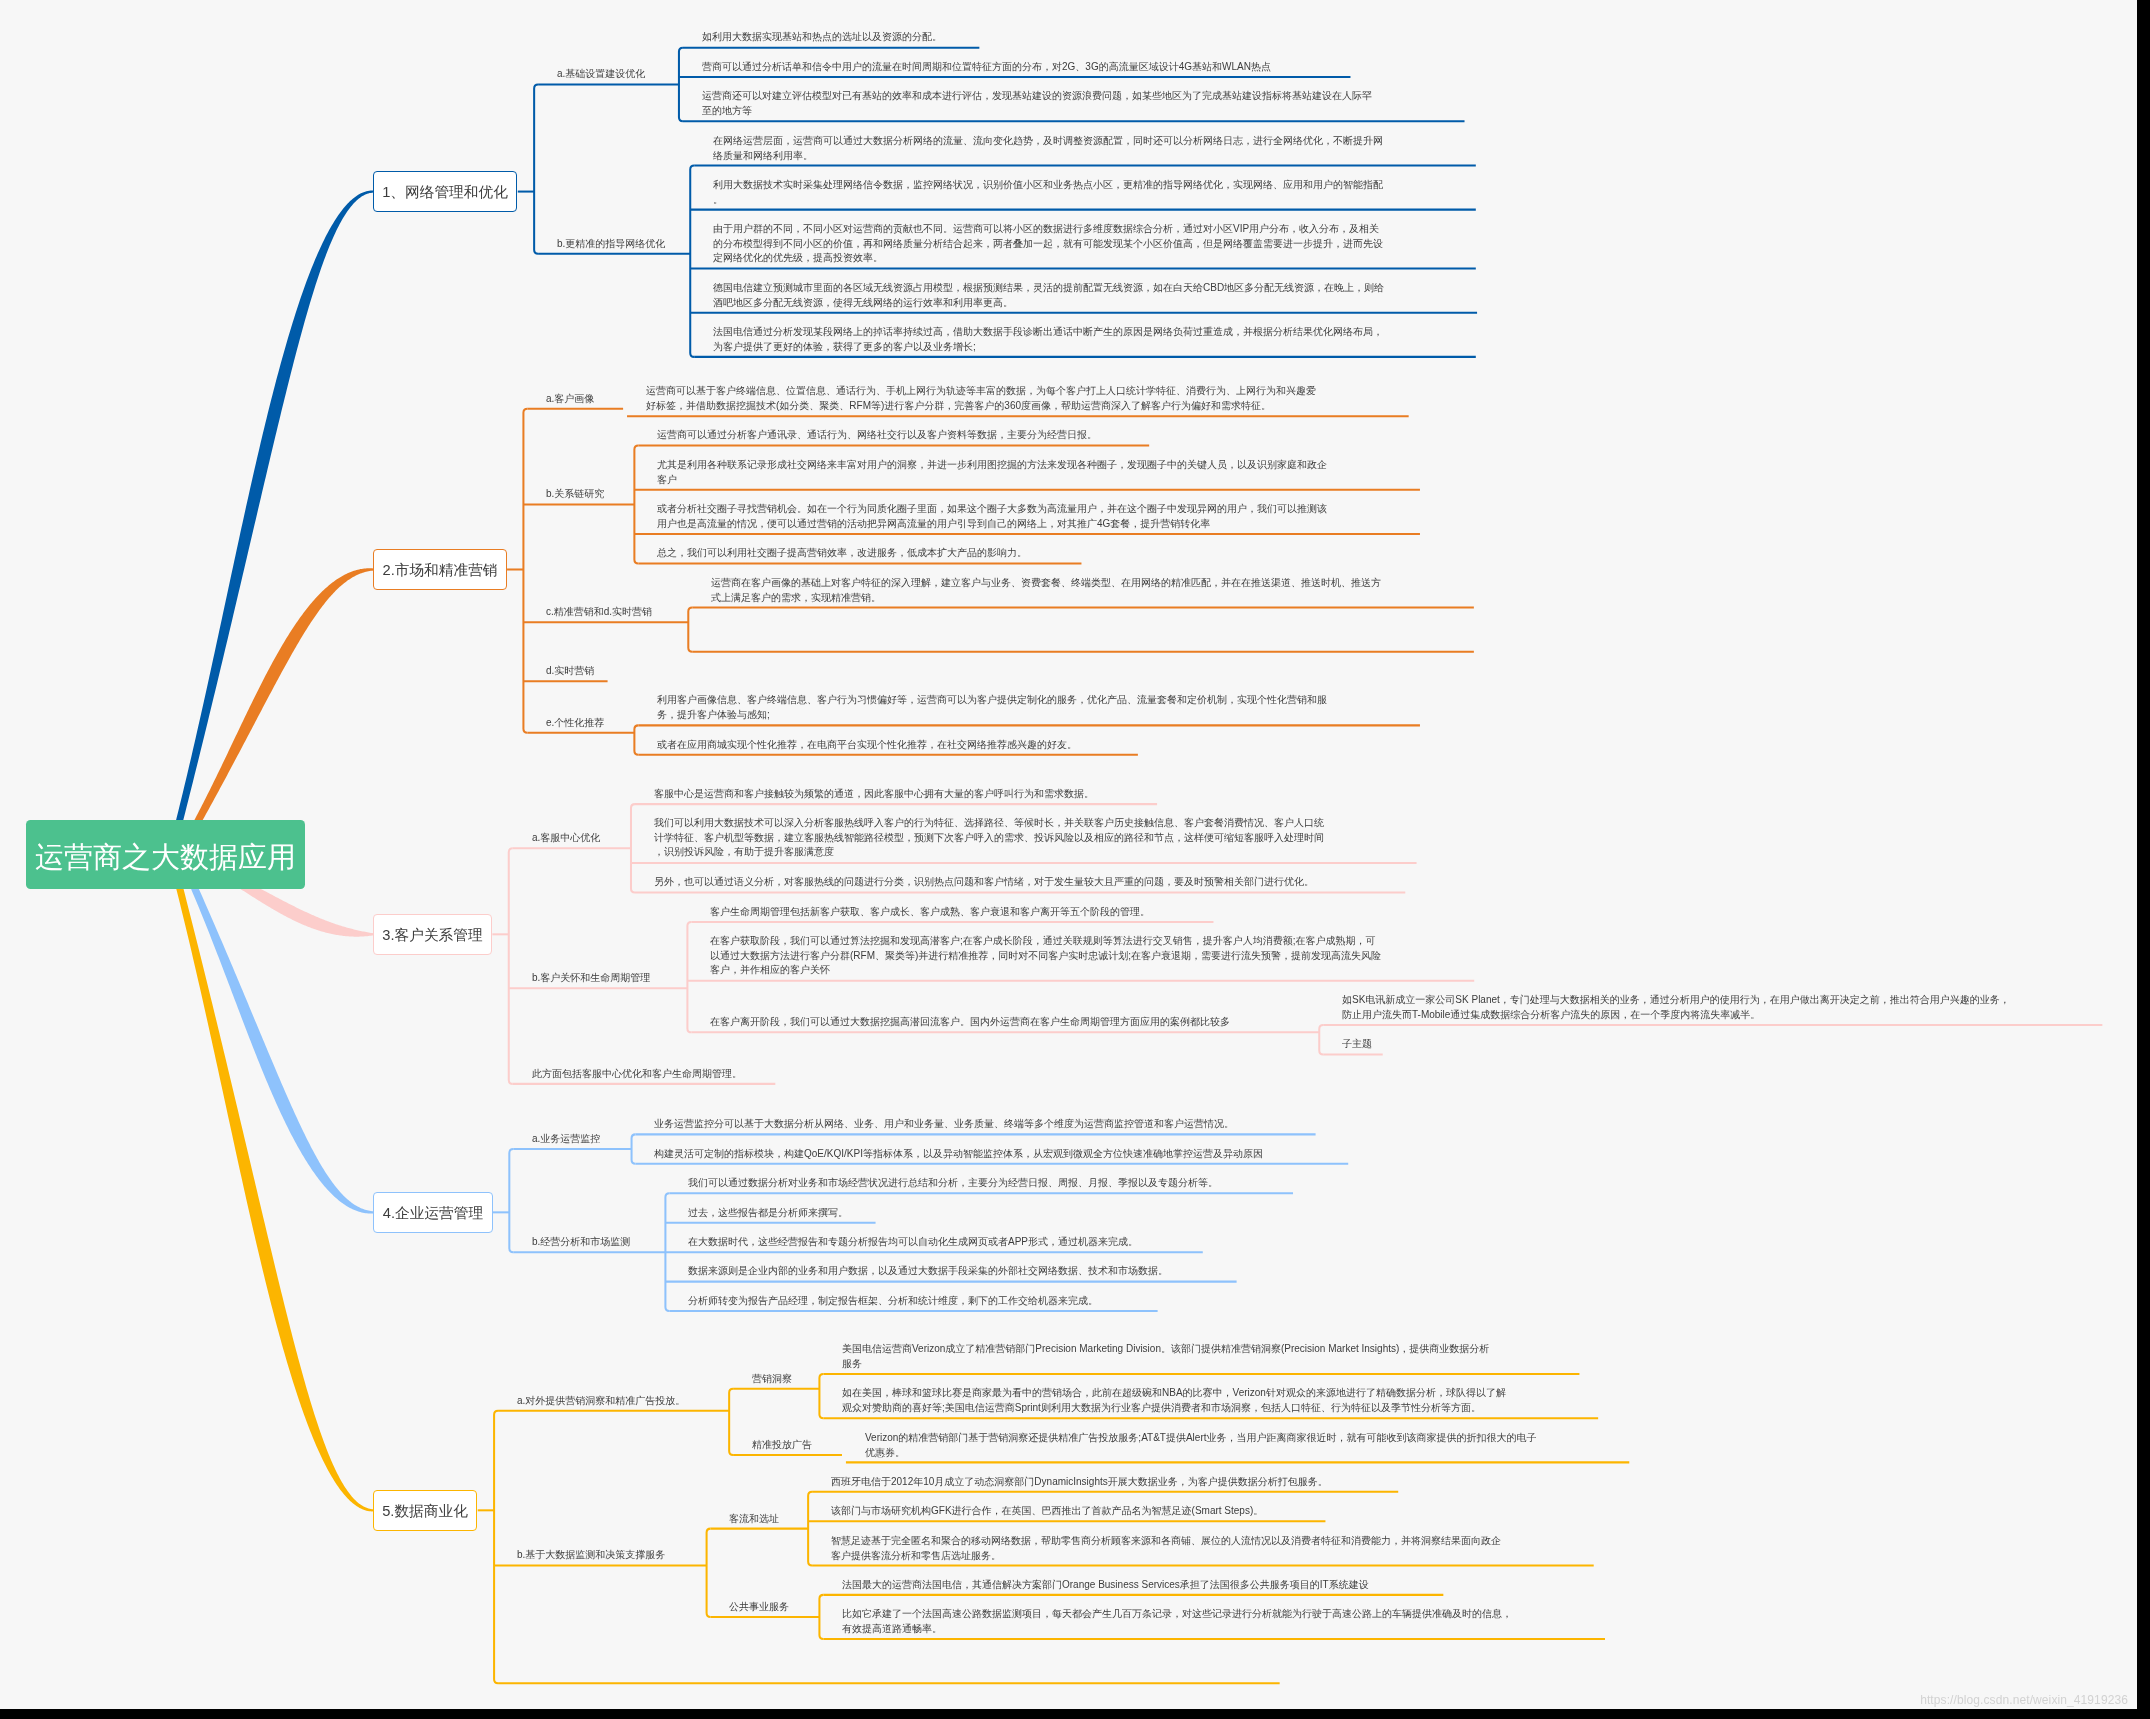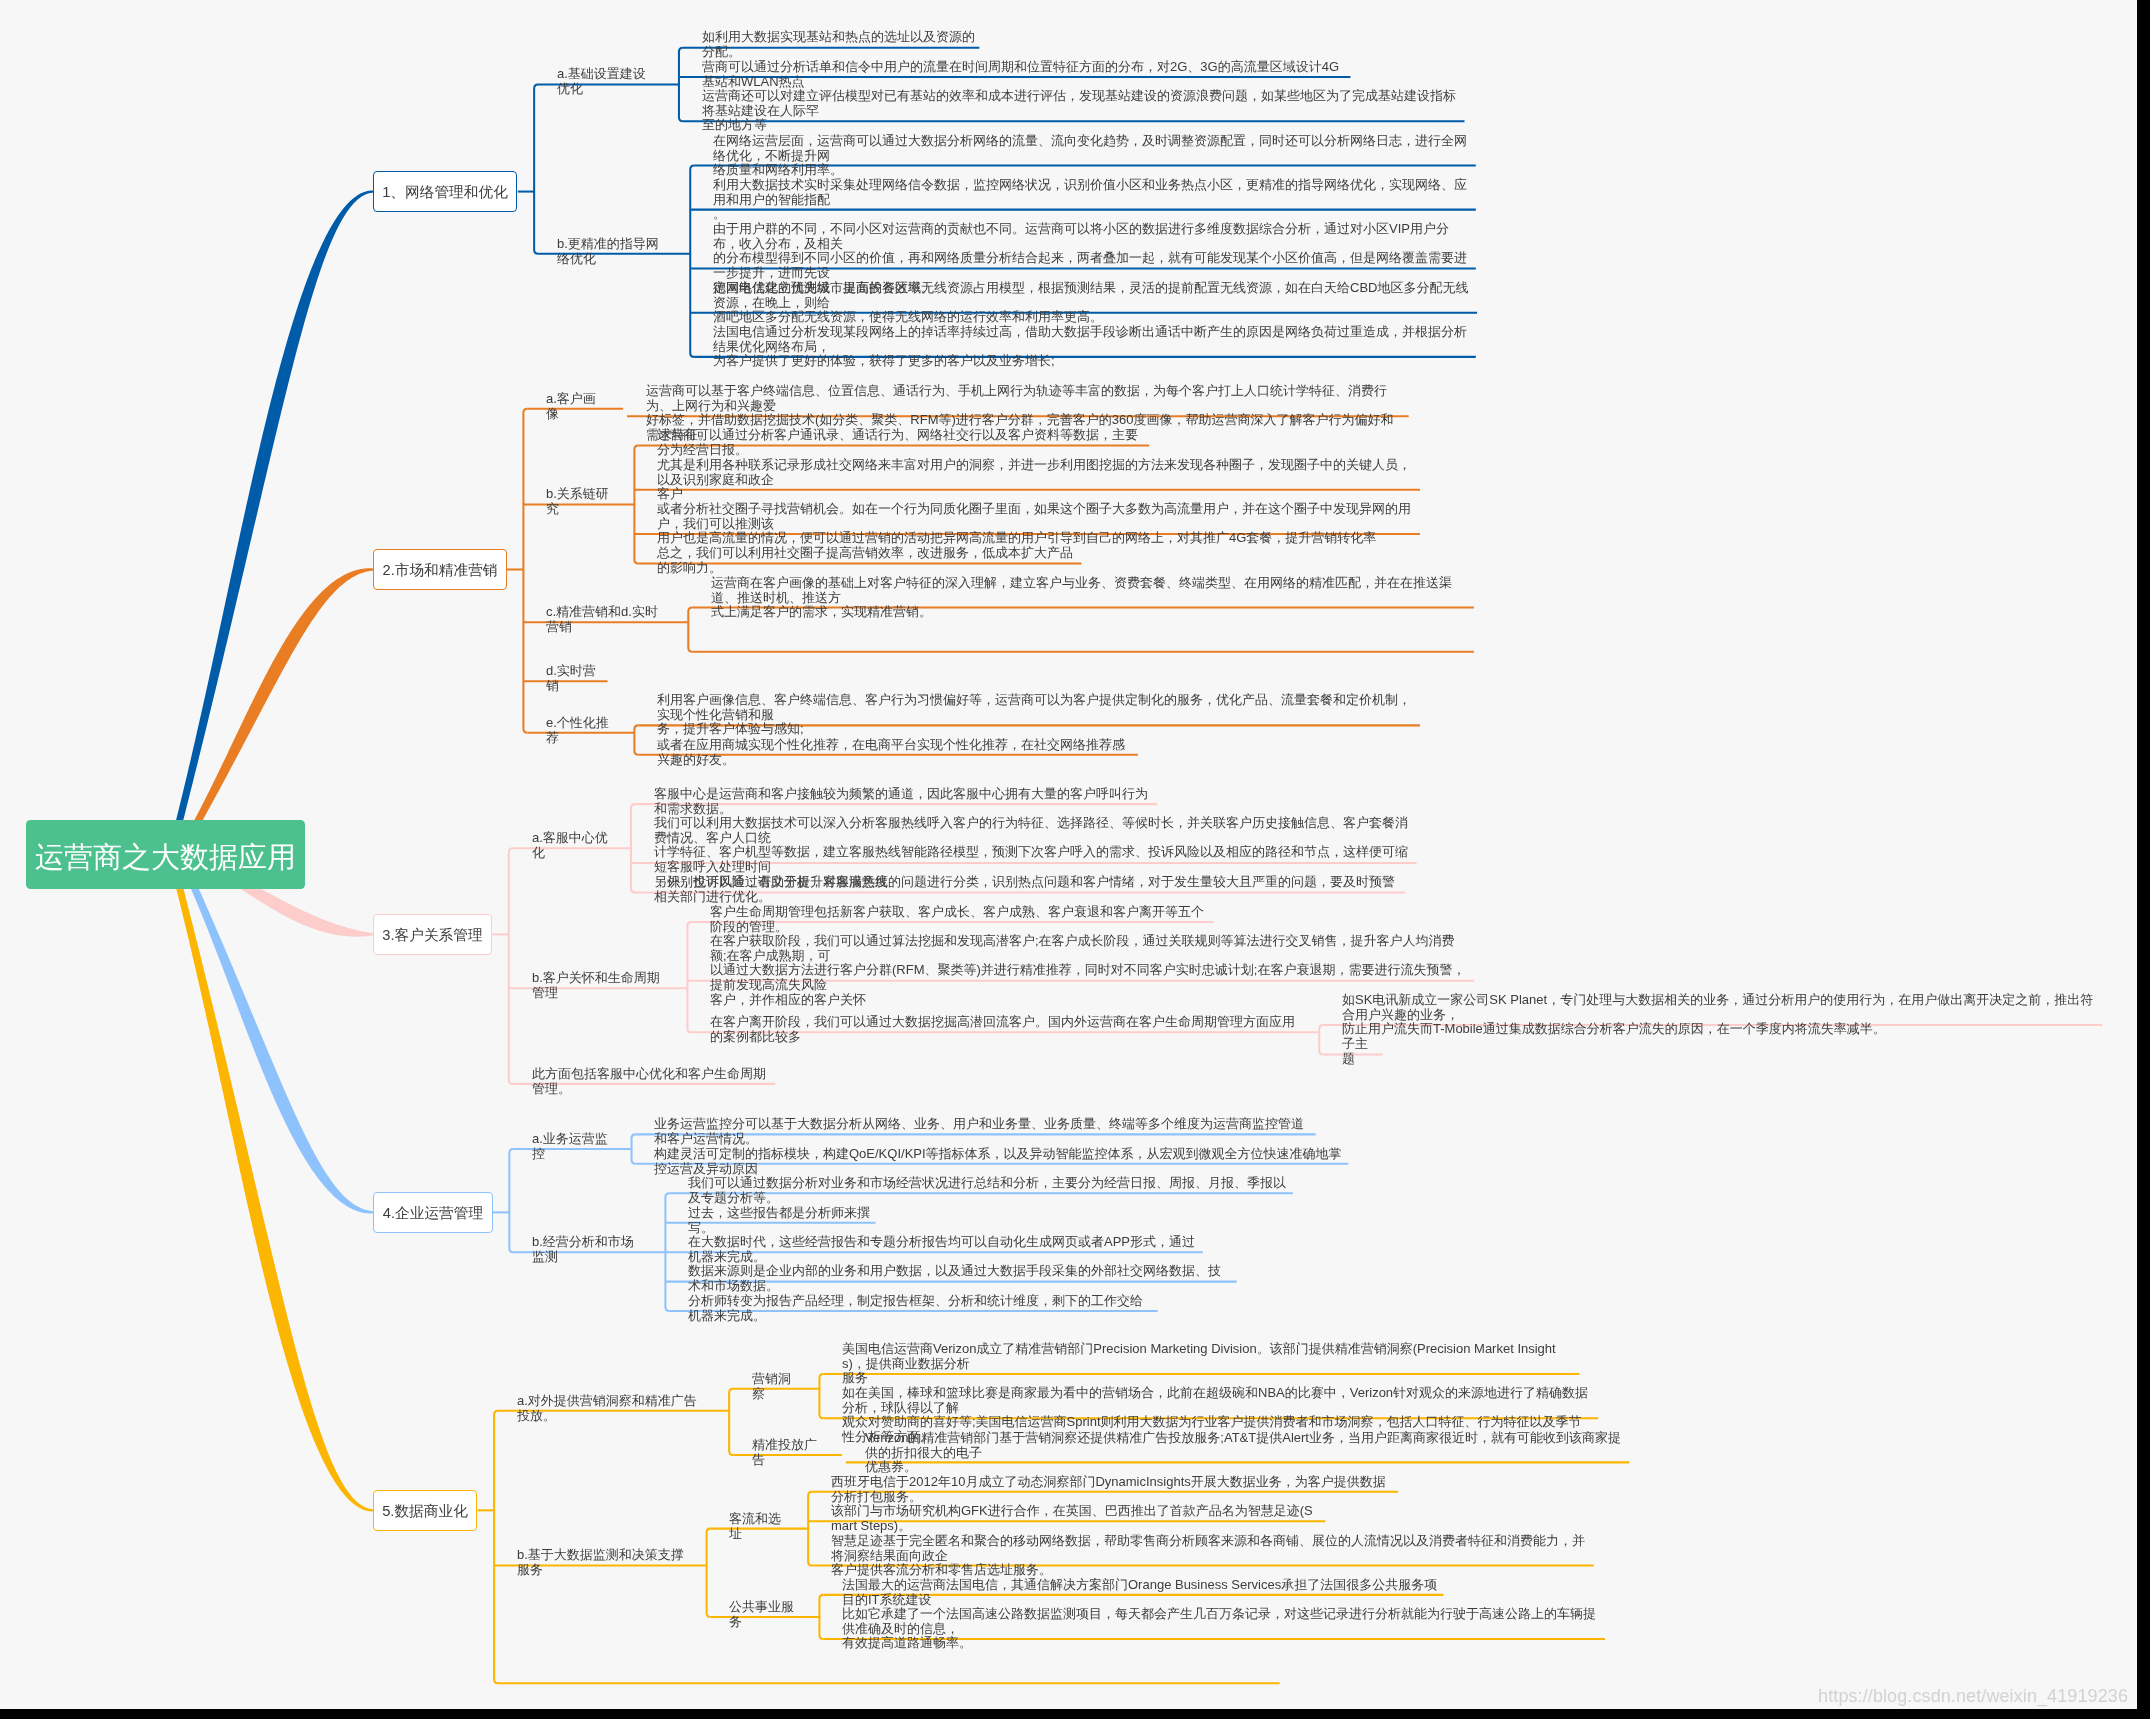--- a/index.html
+++ b/index.html
@@ -3,29 +3,29 @@
 <meta charset="utf-8">
 <title>运营商之大数据应用</title>
 <style>
   html,body{margin:0;padding:0;background:#000;}
   *{box-sizing:border-box;}
   #page{position:relative;width:2151px;height:1720px;background:#000;overflow:hidden;
         font-family:"Liberation Sans",sans-serif;}
   #canvas{position:absolute;left:0;top:0;width:2137px;height:1709px;background:#f7f7f7;overflow:hidden;}
   #links{position:absolute;left:0;top:0;width:2137px;height:1709px;}
   #nodes{position:absolute;left:0;top:0;width:2137px;height:1709px;}
-  .txt{position:absolute;font-size:13px;line-height:14.7px;color:#3c3c3c;white-space:pre-wrap;
+  .txt{position:absolute;font-size:10px;line-height:14.7px;color:#3c3c3c;white-space:pre-wrap;
        word-break:break-all;letter-spacing:0;}
   .lvl1{position:absolute;font-size:14.7px;line-height:17px;color:#3c3c3c;white-space:nowrap;
         background:#ffffff;border-style:solid;border-width:1.9px;border-radius:4px;
         display:flex;align-items:center;justify-content:center;padding-top:2.8px;}
   .root{position:absolute;font-size:29px;line-height:34px;color:#ffffff;white-space:nowrap;
         background:#4cc18e;border-radius:4.5px;display:flex;align-items:center;justify-content:center;
         padding-top:5.6px;}
-  #watermark{position:absolute;right:9px;bottom:2.3px;color:#d2d2d2;font-size:18px;letter-spacing:0.1px;}
+  #watermark{position:absolute;right:9px;bottom:2.3px;color:#d2d2d2;font-size:12px;letter-spacing:0.1px;}
 </style>
 </head>
 <body>
 
 <div id="page">
   <div id="canvas">
     <svg id="links" viewBox="0 0 3788 3029" xmlns="http://www.w3.org/2000/svg">
         <path d="M 297.05 1515.56 L 299.85 1526.24 L 302.63 1536.92 L 305.39 1547.61 L 308.13 1558.31 L 310.85 1569.00 L 313.55 1579.70 L 316.23 1590.40 L 318.88 1601.11 L 321.52 1611.81 L 324.14 1622.51 L 326.74 1633.21 L 329.32 1643.90 L 331.88 1654.59 L 334.43 1665.28 L 336.96 1675.96 L 339.47 1686.63 L 341.96 1697.30 L 344.44 1707.95 L 346.91 1718.60 L 349.35 1729.23 L 351.79 1739.86 L 354.20 1750.47 L 356.61 1761.06 L 359.00 1771.64 L 361.37 1782.21 L 363.73 1792.76 L 366.08 1803.29 L 368.42 1813.81 L 370.75 1824.30 L 373.06 1834.77 L 375.36 1845.23 L 377.65 1855.66 L 379.93 1866.06 L 382.20 1876.44 L 384.46 1886.80 L 386.71 1897.13 L 388.95 1907.44 L 391.18 1917.72 L 393.40 1927.96 L 395.62 1938.18 L 397.82 1948.37 L 400.02 1958.53 L 402.22 1968.65 L 404.40 1978.74 L 406.58 1988.80 L 408.75 1998.82 L 410.92 2008.80 L 413.08 2018.75 L 415.23 2028.66 L 417.38 2038.53 L 419.52 2048.36 L 421.66 2058.15 L 423.80 2067.89 L 425.93 2077.60 L 428.06 2087.26 L 430.19 2096.88 L 432.31 2106.45 L 434.43 2115.97 L 436.54 2125.45 L 438.66 2134.88 L 440.77 2144.26 L 442.88 2153.59 L 444.99 2162.87 L 447.09 2172.10 L 449.20 2181.27 L 451.30 2190.40 L 453.41 2199.46 L 455.51 2208.47 L 457.61 2217.43 L 459.72 2226.33 L 461.82 2235.17 L 463.92 2243.95 L 466.03 2252.67 L 468.13 2261.33 L 470.24 2269.92 L 472.34 2278.46 L 474.45 2286.93 L 476.56 2295.34 L 478.67 2303.68 L 480.78 2311.95 L 482.89 2320.16 L 485.01 2328.30 L 487.13 2336.37 L 489.24 2344.37 L 491.37 2352.30 L 493.49 2360.16 L 495.62 2367.94 L 497.75 2375.65 L 499.88 2383.29 L 502.01 2390.85 L 504.15 2398.34 L 506.29 2405.75 L 508.43 2413.08 L 510.58 2420.33 L 512.73 2427.50 L 514.88 2434.59 L 517.04 2441.60 L 519.20 2448.52 L 521.36 2455.37 L 523.53 2462.13 L 525.70 2468.80 L 527.87 2475.39 L 530.05 2481.89 L 532.23 2488.30 L 534.41 2494.62 L 536.60 2500.85 L 538.79 2507.00 L 540.99 2513.05 L 543.19 2519.01 L 545.39 2524.87 L 547.60 2530.64 L 549.81 2536.32 L 552.03 2541.90 L 554.25 2547.38 L 556.47 2552.77 L 558.70 2558.06 L 560.93 2563.24 L 563.17 2568.33 L 565.41 2573.32 L 567.65 2578.20 L 569.90 2582.98 L 572.15 2587.66 L 574.41 2592.23 L 576.67 2596.70 L 578.93 2601.06 L 581.20 2605.31 L 583.48 2609.45 L 585.76 2613.49 L 588.04 2617.41 L 590.33 2621.22 L 592.62 2624.93 L 594.92 2628.52 L 597.23 2631.99 L 599.53 2635.35 L 601.85 2638.60 L 604.17 2641.73 L 606.49 2644.74 L 608.83 2647.63 L 611.16 2650.40 L 613.51 2653.06 L 615.86 2655.59 L 618.22 2658.00 L 620.58 2660.28 L 622.95 2662.44 L 625.33 2664.48 L 627.72 2666.38 L 630.11 2668.16 L 632.51 2669.81 L 634.92 2671.32 L 637.34 2672.71 L 639.77 2673.95 L 642.20 2675.06 L 644.64 2676.04 L 647.08 2676.87 L 649.53 2677.56 L 651.98 2678.11 L 654.44 2678.51 L 656.89 2678.77 L 659.35 2678.89 L 661.80 2678.85 L 661.80 2675.15 L 659.58 2674.98 L 657.38 2674.67 L 655.20 2674.24 L 653.04 2673.69 L 650.89 2673.00 L 648.76 2672.19 L 646.63 2671.25 L 644.52 2670.19 L 642.42 2669.01 L 640.33 2667.69 L 638.25 2666.26 L 636.18 2664.69 L 634.11 2663.01 L 632.05 2661.20 L 630.00 2659.26 L 627.95 2657.20 L 625.91 2655.02 L 623.88 2652.72 L 621.85 2650.29 L 619.83 2647.75 L 617.82 2645.08 L 615.81 2642.29 L 613.81 2639.39 L 611.81 2636.36 L 609.82 2633.22 L 607.84 2629.96 L 605.86 2626.59 L 603.89 2623.10 L 601.92 2619.50 L 599.96 2615.79 L 598.00 2611.96 L 596.04 2608.02 L 594.10 2603.98 L 592.15 2599.82 L 590.21 2595.56 L 588.27 2591.18 L 586.34 2586.70 L 584.41 2582.12 L 582.48 2577.43 L 580.55 2572.64 L 578.63 2567.74 L 576.71 2562.75 L 574.79 2557.65 L 572.87 2552.45 L 570.96 2547.15 L 569.04 2541.76 L 567.13 2536.26 L 565.21 2530.68 L 563.30 2524.99 L 561.39 2519.21 L 559.47 2513.34 L 557.56 2507.38 L 555.64 2501.32 L 553.72 2495.17 L 551.81 2488.93 L 549.88 2482.61 L 547.96 2476.19 L 546.04 2469.69 L 544.11 2463.10 L 542.18 2456.43 L 540.25 2449.67 L 538.31 2442.83 L 536.37 2435.91 L 534.42 2428.90 L 532.47 2421.82 L 530.52 2414.65 L 528.56 2407.41 L 526.60 2400.08 L 524.63 2392.68 L 522.66 2385.21 L 520.68 2377.66 L 518.70 2370.03 L 516.71 2362.33 L 514.71 2354.56 L 512.71 2346.71 L 510.70 2338.80 L 508.68 2330.81 L 506.66 2322.76 L 504.63 2314.64 L 502.59 2306.45 L 500.54 2298.19 L 498.49 2289.87 L 496.43 2281.49 L 494.36 2273.04 L 492.28 2264.53 L 490.20 2255.95 L 488.10 2247.32 L 486.00 2238.63 L 483.89 2229.87 L 481.77 2221.06 L 479.64 2212.19 L 477.50 2203.27 L 475.35 2194.29 L 473.20 2185.25 L 471.03 2176.16 L 468.85 2167.02 L 466.67 2157.83 L 464.47 2148.58 L 462.27 2139.29 L 460.05 2129.94 L 457.83 2120.55 L 455.59 2111.11 L 453.35 2101.62 L 451.10 2092.09 L 448.83 2082.51 L 446.56 2072.89 L 444.27 2063.23 L 441.98 2053.52 L 439.67 2043.77 L 437.35 2033.99 L 435.03 2024.16 L 432.69 2014.29 L 430.35 2004.39 L 427.99 1994.45 L 425.62 1984.47 L 423.24 1974.46 L 420.86 1964.42 L 418.46 1954.34 L 416.05 1944.23 L 413.63 1934.08 L 411.20 1923.91 L 408.76 1913.71 L 406.31 1903.47 L 403.85 1893.21 L 401.38 1882.93 L 398.90 1872.61 L 396.41 1862.27 L 393.91 1851.91 L 391.40 1841.52 L 388.88 1831.11 L 386.35 1820.68 L 383.82 1810.23 L 381.27 1799.75 L 378.71 1789.26 L 376.14 1778.75 L 373.56 1768.22 L 370.97 1757.67 L 368.38 1747.11 L 365.77 1736.53 L 363.15 1725.94 L 360.53 1715.34 L 357.89 1704.72 L 355.25 1694.09 L 352.60 1683.45 L 349.93 1672.80 L 347.26 1662.15 L 344.58 1651.48 L 341.89 1640.80 L 339.20 1630.12 L 336.49 1619.44 L 333.77 1608.75 L 331.05 1598.05 L 328.32 1587.35 L 325.58 1576.65 L 322.83 1565.95 L 320.07 1555.24 L 317.30 1544.54 L 314.53 1533.84 L 311.75 1523.14 L 308.95 1512.44 Z" fill="#fcb500" stroke="none"></path>
         <path d="M 312.41 1516.58 L 315.09 1522.39 L 317.75 1528.22 L 320.40 1534.05 L 323.02 1539.88 L 325.62 1545.71 L 328.21 1551.55 L 330.77 1557.39 L 333.32 1563.24 L 335.85 1569.08 L 338.36 1574.93 L 340.85 1580.77 L 343.32 1586.62 L 345.78 1592.46 L 348.22 1598.31 L 350.65 1604.15 L 353.06 1609.99 L 355.45 1615.82 L 357.83 1621.65 L 360.19 1627.48 L 362.54 1633.30 L 364.88 1639.11 L 367.20 1644.92 L 369.50 1650.72 L 371.80 1656.52 L 374.08 1662.30 L 376.35 1668.08 L 378.60 1673.85 L 380.85 1679.61 L 383.08 1685.36 L 385.30 1691.10 L 387.51 1696.83 L 389.71 1702.54 L 391.90 1708.25 L 394.08 1713.94 L 396.25 1719.61 L 398.41 1725.28 L 400.56 1730.92 L 402.70 1736.56 L 404.83 1742.17 L 406.96 1747.78 L 409.07 1753.36 L 411.18 1758.93 L 413.29 1764.48 L 415.38 1770.01 L 417.47 1775.52 L 419.56 1781.02 L 421.63 1786.49 L 423.70 1791.95 L 425.77 1797.38 L 427.83 1802.79 L 429.88 1808.18 L 431.94 1813.55 L 433.98 1818.89 L 436.02 1824.21 L 438.06 1829.51 L 440.10 1834.78 L 442.13 1840.03 L 444.16 1845.25 L 446.18 1850.44 L 448.20 1855.61 L 450.22 1860.75 L 452.24 1865.87 L 454.26 1870.95 L 456.27 1876.01 L 458.28 1881.04 L 460.30 1886.04 L 462.31 1891.01 L 464.32 1895.95 L 466.33 1900.85 L 468.33 1905.73 L 470.34 1910.57 L 472.35 1915.38 L 474.36 1920.16 L 476.37 1924.90 L 478.38 1929.61 L 480.39 1934.29 L 482.40 1938.93 L 484.41 1943.53 L 486.42 1948.10 L 488.43 1952.63 L 490.45 1957.13 L 492.47 1961.59 L 494.49 1966.00 L 496.51 1970.38 L 498.53 1974.73 L 500.55 1979.03 L 502.58 1983.29 L 504.61 1987.51 L 506.64 1991.69 L 508.68 1995.83 L 510.72 1999.92 L 512.76 2003.98 L 514.80 2007.99 L 516.85 2011.95 L 518.90 2015.88 L 520.95 2019.75 L 523.01 2023.59 L 525.07 2027.37 L 527.13 2031.11 L 529.20 2034.81 L 531.27 2038.46 L 533.34 2042.06 L 535.42 2045.61 L 537.51 2049.11 L 539.59 2052.57 L 541.68 2055.97 L 543.78 2059.32 L 545.88 2062.63 L 547.99 2065.88 L 550.09 2069.08 L 552.21 2072.23 L 554.33 2075.33 L 556.45 2078.37 L 558.58 2081.36 L 560.71 2084.29 L 562.85 2087.17 L 564.99 2090.00 L 567.14 2092.77 L 569.29 2095.48 L 571.45 2098.14 L 573.61 2100.73 L 575.78 2103.28 L 577.95 2105.76 L 580.13 2108.18 L 582.31 2110.54 L 584.50 2112.85 L 586.70 2115.09 L 588.90 2117.27 L 591.11 2119.39 L 593.32 2121.44 L 595.54 2123.44 L 597.76 2125.37 L 599.99 2127.23 L 602.22 2129.03 L 604.47 2130.76 L 606.71 2132.43 L 608.96 2134.03 L 611.22 2135.56 L 613.48 2137.02 L 615.75 2138.42 L 618.03 2139.74 L 620.30 2140.99 L 622.59 2142.17 L 624.87 2143.28 L 627.17 2144.32 L 629.46 2145.28 L 631.76 2146.16 L 634.07 2146.98 L 636.37 2147.71 L 638.68 2148.37 L 640.99 2148.95 L 643.30 2149.46 L 645.62 2149.89 L 647.93 2150.23 L 650.25 2150.50 L 652.56 2150.69 L 654.87 2150.80 L 657.18 2150.83 L 659.49 2150.78 L 661.80 2150.65 L 661.80 2146.95 L 659.63 2146.74 L 657.48 2146.47 L 655.35 2146.12 L 653.24 2145.70 L 651.14 2145.22 L 649.07 2144.67 L 647.00 2144.05 L 644.96 2143.37 L 642.93 2142.62 L 640.91 2141.81 L 638.91 2140.93 L 636.92 2139.98 L 634.94 2138.97 L 632.97 2137.90 L 631.02 2136.77 L 629.07 2135.57 L 627.13 2134.31 L 625.20 2132.98 L 623.28 2131.60 L 621.36 2130.15 L 619.45 2128.64 L 617.55 2127.07 L 615.66 2125.43 L 613.77 2123.74 L 611.89 2121.98 L 610.01 2120.16 L 608.14 2118.29 L 606.27 2116.35 L 604.40 2114.36 L 602.54 2112.30 L 600.68 2110.19 L 598.83 2108.01 L 596.98 2105.78 L 595.13 2103.50 L 593.29 2101.15 L 591.44 2098.75 L 589.60 2096.29 L 587.76 2093.77 L 585.92 2091.20 L 584.09 2088.57 L 582.25 2085.89 L 580.42 2083.15 L 578.59 2080.36 L 576.75 2077.52 L 574.92 2074.62 L 573.09 2071.67 L 571.25 2068.67 L 569.42 2065.62 L 567.58 2062.51 L 565.75 2059.36 L 563.91 2056.15 L 562.07 2052.90 L 560.23 2049.59 L 558.39 2046.24 L 556.55 2042.83 L 554.70 2039.38 L 552.85 2035.89 L 551.00 2032.34 L 549.15 2028.75 L 547.29 2025.11 L 545.43 2021.43 L 543.56 2017.70 L 541.70 2013.93 L 539.82 2010.11 L 537.95 2006.25 L 536.06 2002.35 L 534.18 1998.40 L 532.29 1994.42 L 530.39 1990.39 L 528.49 1986.32 L 526.59 1982.21 L 524.67 1978.05 L 522.76 1973.86 L 520.83 1969.63 L 518.90 1965.36 L 516.97 1961.06 L 515.02 1956.71 L 513.08 1952.33 L 511.12 1947.91 L 509.16 1943.45 L 507.19 1938.96 L 505.21 1934.44 L 503.23 1929.88 L 501.24 1925.28 L 499.24 1920.65 L 497.23 1915.99 L 495.22 1911.29 L 493.19 1906.57 L 491.16 1901.81 L 489.12 1897.02 L 487.08 1892.19 L 485.02 1887.34 L 482.96 1882.46 L 480.89 1877.55 L 478.81 1872.61 L 476.72 1867.64 L 474.62 1862.64 L 472.51 1857.61 L 470.39 1852.56 L 468.27 1847.48 L 466.13 1842.38 L 463.99 1837.25 L 461.84 1832.09 L 459.68 1826.91 L 457.50 1821.71 L 455.32 1816.48 L 453.13 1811.23 L 450.93 1805.95 L 448.73 1800.66 L 446.51 1795.34 L 444.28 1790.00 L 442.04 1784.64 L 439.79 1779.25 L 437.54 1773.85 L 435.27 1768.43 L 433.00 1762.99 L 430.71 1757.53 L 428.41 1752.06 L 426.11 1746.56 L 423.80 1741.05 L 421.47 1735.52 L 419.14 1729.97 L 416.79 1724.41 L 414.44 1718.84 L 412.08 1713.25 L 409.71 1707.64 L 407.33 1702.02 L 404.93 1696.38 L 402.53 1690.74 L 400.12 1685.08 L 397.71 1679.40 L 395.28 1673.72 L 392.84 1668.02 L 390.39 1662.32 L 387.93 1656.60 L 385.47 1650.87 L 382.99 1645.14 L 380.51 1639.39 L 378.01 1633.63 L 375.51 1627.87 L 373.00 1622.10 L 370.48 1616.32 L 367.95 1610.53 L 365.41 1604.73 L 362.86 1598.93 L 360.31 1593.13 L 357.74 1587.32 L 355.16 1581.50 L 352.58 1575.68 L 349.99 1569.85 L 347.39 1564.02 L 344.78 1558.18 L 342.16 1552.35 L 339.53 1546.51 L 336.90 1540.66 L 334.25 1534.82 L 331.60 1528.97 L 328.94 1523.12 L 326.27 1517.27 L 323.59 1511.42 Z" fill="#8ec2fc" stroke="none"></path>
         <path d="M 330.21 1519.49 L 332.77 1520.78 L 335.31 1522.08 L 337.83 1523.38 L 340.34 1524.69 L 342.83 1526.00 L 345.30 1527.31 L 347.76 1528.63 L 350.21 1529.96 L 352.64 1531.29 L 355.05 1532.62 L 357.46 1533.95 L 359.84 1535.29 L 362.22 1536.63 L 364.58 1537.97 L 366.92 1539.31 L 369.26 1540.66 L 371.58 1542.01 L 373.88 1543.35 L 376.18 1544.70 L 378.46 1546.05 L 380.73 1547.40 L 382.99 1548.75 L 385.24 1550.10 L 387.47 1551.45 L 389.70 1552.80 L 391.91 1554.15 L 394.11 1555.50 L 396.30 1556.85 L 398.48 1558.20 L 400.65 1559.54 L 402.81 1560.89 L 404.96 1562.23 L 407.10 1563.57 L 409.23 1564.90 L 411.36 1566.24 L 413.47 1567.57 L 415.58 1568.90 L 417.67 1570.23 L 419.76 1571.55 L 421.84 1572.87 L 423.91 1574.18 L 425.97 1575.50 L 428.03 1576.80 L 430.08 1578.11 L 432.12 1579.41 L 434.16 1580.70 L 436.19 1582.00 L 438.21 1583.28 L 440.23 1584.56 L 442.24 1585.84 L 444.24 1587.11 L 446.24 1588.38 L 448.23 1589.64 L 450.22 1590.89 L 452.20 1592.14 L 454.18 1593.38 L 456.15 1594.62 L 458.12 1595.85 L 460.09 1597.07 L 462.05 1598.29 L 464.00 1599.50 L 465.96 1600.70 L 467.91 1601.90 L 469.85 1603.09 L 471.80 1604.27 L 473.74 1605.44 L 475.67 1606.61 L 477.61 1607.76 L 479.54 1608.91 L 481.47 1610.05 L 483.40 1611.19 L 485.32 1612.31 L 487.25 1613.43 L 489.17 1614.54 L 491.09 1615.63 L 493.01 1616.72 L 494.93 1617.80 L 496.85 1618.87 L 498.77 1619.93 L 500.68 1620.99 L 502.60 1622.03 L 504.52 1623.06 L 506.43 1624.08 L 508.35 1625.09 L 510.27 1626.09 L 512.18 1627.08 L 514.10 1628.06 L 516.02 1629.02 L 517.94 1629.98 L 519.86 1630.93 L 521.78 1631.86 L 523.70 1632.78 L 525.63 1633.69 L 527.55 1634.59 L 529.48 1635.47 L 531.41 1636.35 L 533.34 1637.21 L 535.27 1638.06 L 537.20 1638.89 L 539.14 1639.71 L 541.08 1640.52 L 543.02 1641.32 L 544.96 1642.10 L 546.91 1642.87 L 548.86 1643.62 L 550.81 1644.36 L 552.77 1645.09 L 554.73 1645.80 L 556.69 1646.49 L 558.65 1647.18 L 560.62 1647.84 L 562.59 1648.49 L 564.56 1649.13 L 566.54 1649.75 L 568.52 1650.35 L 570.51 1650.94 L 572.50 1651.51 L 574.49 1652.07 L 576.49 1652.61 L 578.49 1653.13 L 580.49 1653.64 L 582.50 1654.12 L 584.51 1654.59 L 586.53 1655.05 L 588.55 1655.48 L 590.57 1655.90 L 592.60 1656.30 L 594.63 1656.68 L 596.67 1657.04 L 598.71 1657.38 L 600.75 1657.70 L 602.80 1658.01 L 604.85 1658.29 L 606.91 1658.56 L 608.97 1658.80 L 611.03 1659.03 L 613.10 1659.23 L 615.18 1659.42 L 617.26 1659.58 L 619.34 1659.72 L 621.42 1659.85 L 623.51 1659.95 L 625.61 1660.02 L 627.71 1660.08 L 629.81 1660.12 L 631.91 1660.13 L 634.02 1660.12 L 636.14 1660.09 L 638.26 1660.03 L 640.38 1659.95 L 642.50 1659.85 L 644.63 1659.73 L 646.77 1659.58 L 648.90 1659.40 L 651.04 1659.21 L 653.19 1658.99 L 655.34 1658.74 L 657.49 1658.47 L 659.64 1658.17 L 661.80 1657.85 L 661.80 1654.15 L 659.68 1653.81 L 657.57 1653.46 L 655.47 1653.11 L 653.39 1652.75 L 651.31 1652.37 L 649.26 1651.99 L 647.21 1651.60 L 645.17 1651.21 L 643.15 1650.80 L 641.14 1650.39 L 639.14 1649.96 L 637.14 1649.53 L 635.16 1649.09 L 633.19 1648.65 L 631.23 1648.19 L 629.28 1647.72 L 627.33 1647.25 L 625.40 1646.77 L 623.47 1646.28 L 621.55 1645.78 L 619.64 1645.27 L 617.73 1644.76 L 615.84 1644.23 L 613.95 1643.70 L 612.06 1643.16 L 610.18 1642.61 L 608.31 1642.06 L 606.44 1641.49 L 604.58 1640.92 L 602.73 1640.34 L 600.88 1639.75 L 599.03 1639.15 L 597.19 1638.54 L 595.35 1637.93 L 593.51 1637.30 L 591.68 1636.67 L 589.85 1636.03 L 588.03 1635.38 L 586.20 1634.73 L 584.38 1634.06 L 582.56 1633.39 L 580.75 1632.71 L 578.93 1632.02 L 577.12 1631.33 L 575.31 1630.62 L 573.49 1629.91 L 571.68 1629.19 L 569.87 1628.46 L 568.07 1627.73 L 566.26 1626.98 L 564.45 1626.23 L 562.64 1625.47 L 560.83 1624.71 L 559.02 1623.93 L 557.21 1623.15 L 555.39 1622.36 L 553.58 1621.56 L 551.76 1620.75 L 549.95 1619.94 L 548.13 1619.12 L 546.31 1618.29 L 544.49 1617.46 L 542.66 1616.61 L 540.83 1615.76 L 539.00 1614.91 L 537.17 1614.04 L 535.33 1613.17 L 533.50 1612.29 L 531.65 1611.40 L 529.81 1610.51 L 527.96 1609.61 L 526.11 1608.70 L 524.25 1607.79 L 522.39 1606.87 L 520.52 1605.94 L 518.65 1605.00 L 516.78 1604.06 L 514.90 1603.11 L 513.02 1602.16 L 511.13 1601.20 L 509.24 1600.23 L 507.34 1599.26 L 505.44 1598.28 L 503.53 1597.29 L 501.62 1596.30 L 499.70 1595.30 L 497.77 1594.30 L 495.84 1593.29 L 493.91 1592.27 L 491.96 1591.25 L 490.02 1590.22 L 488.06 1589.19 L 486.10 1588.15 L 484.13 1587.11 L 482.16 1586.06 L 480.18 1585.00 L 478.19 1583.94 L 476.20 1582.87 L 474.20 1581.80 L 472.19 1580.73 L 470.17 1579.64 L 468.15 1578.56 L 466.12 1577.47 L 464.08 1576.37 L 462.04 1575.27 L 459.99 1574.16 L 457.93 1573.05 L 455.86 1571.94 L 453.78 1570.82 L 451.70 1569.69 L 449.61 1568.56 L 447.51 1567.43 L 445.40 1566.29 L 443.29 1565.15 L 441.16 1564.01 L 439.03 1562.86 L 436.89 1561.70 L 434.74 1560.54 L 432.58 1559.38 L 430.42 1558.22 L 428.24 1557.05 L 426.06 1555.87 L 423.86 1554.69 L 421.66 1553.51 L 419.45 1552.33 L 417.23 1551.14 L 415.00 1549.94 L 412.76 1548.75 L 410.51 1547.55 L 408.25 1546.34 L 405.99 1545.13 L 403.71 1543.92 L 401.42 1542.71 L 399.13 1541.49 L 396.82 1540.27 L 394.50 1539.04 L 392.18 1537.81 L 389.84 1536.58 L 387.50 1535.34 L 385.14 1534.10 L 382.77 1532.86 L 380.40 1531.61 L 378.01 1530.36 L 375.61 1529.11 L 373.20 1527.85 L 370.79 1526.59 L 368.36 1525.32 L 365.92 1524.05 L 363.47 1522.78 L 361.01 1521.51 L 358.53 1520.22 L 356.05 1518.94 L 353.56 1517.65 L 351.05 1516.36 L 348.54 1515.06 L 346.01 1513.76 L 343.47 1512.45 L 340.92 1511.14 L 338.36 1509.83 L 335.79 1508.51 Z" fill="#fccdcb" stroke="none"></path>

